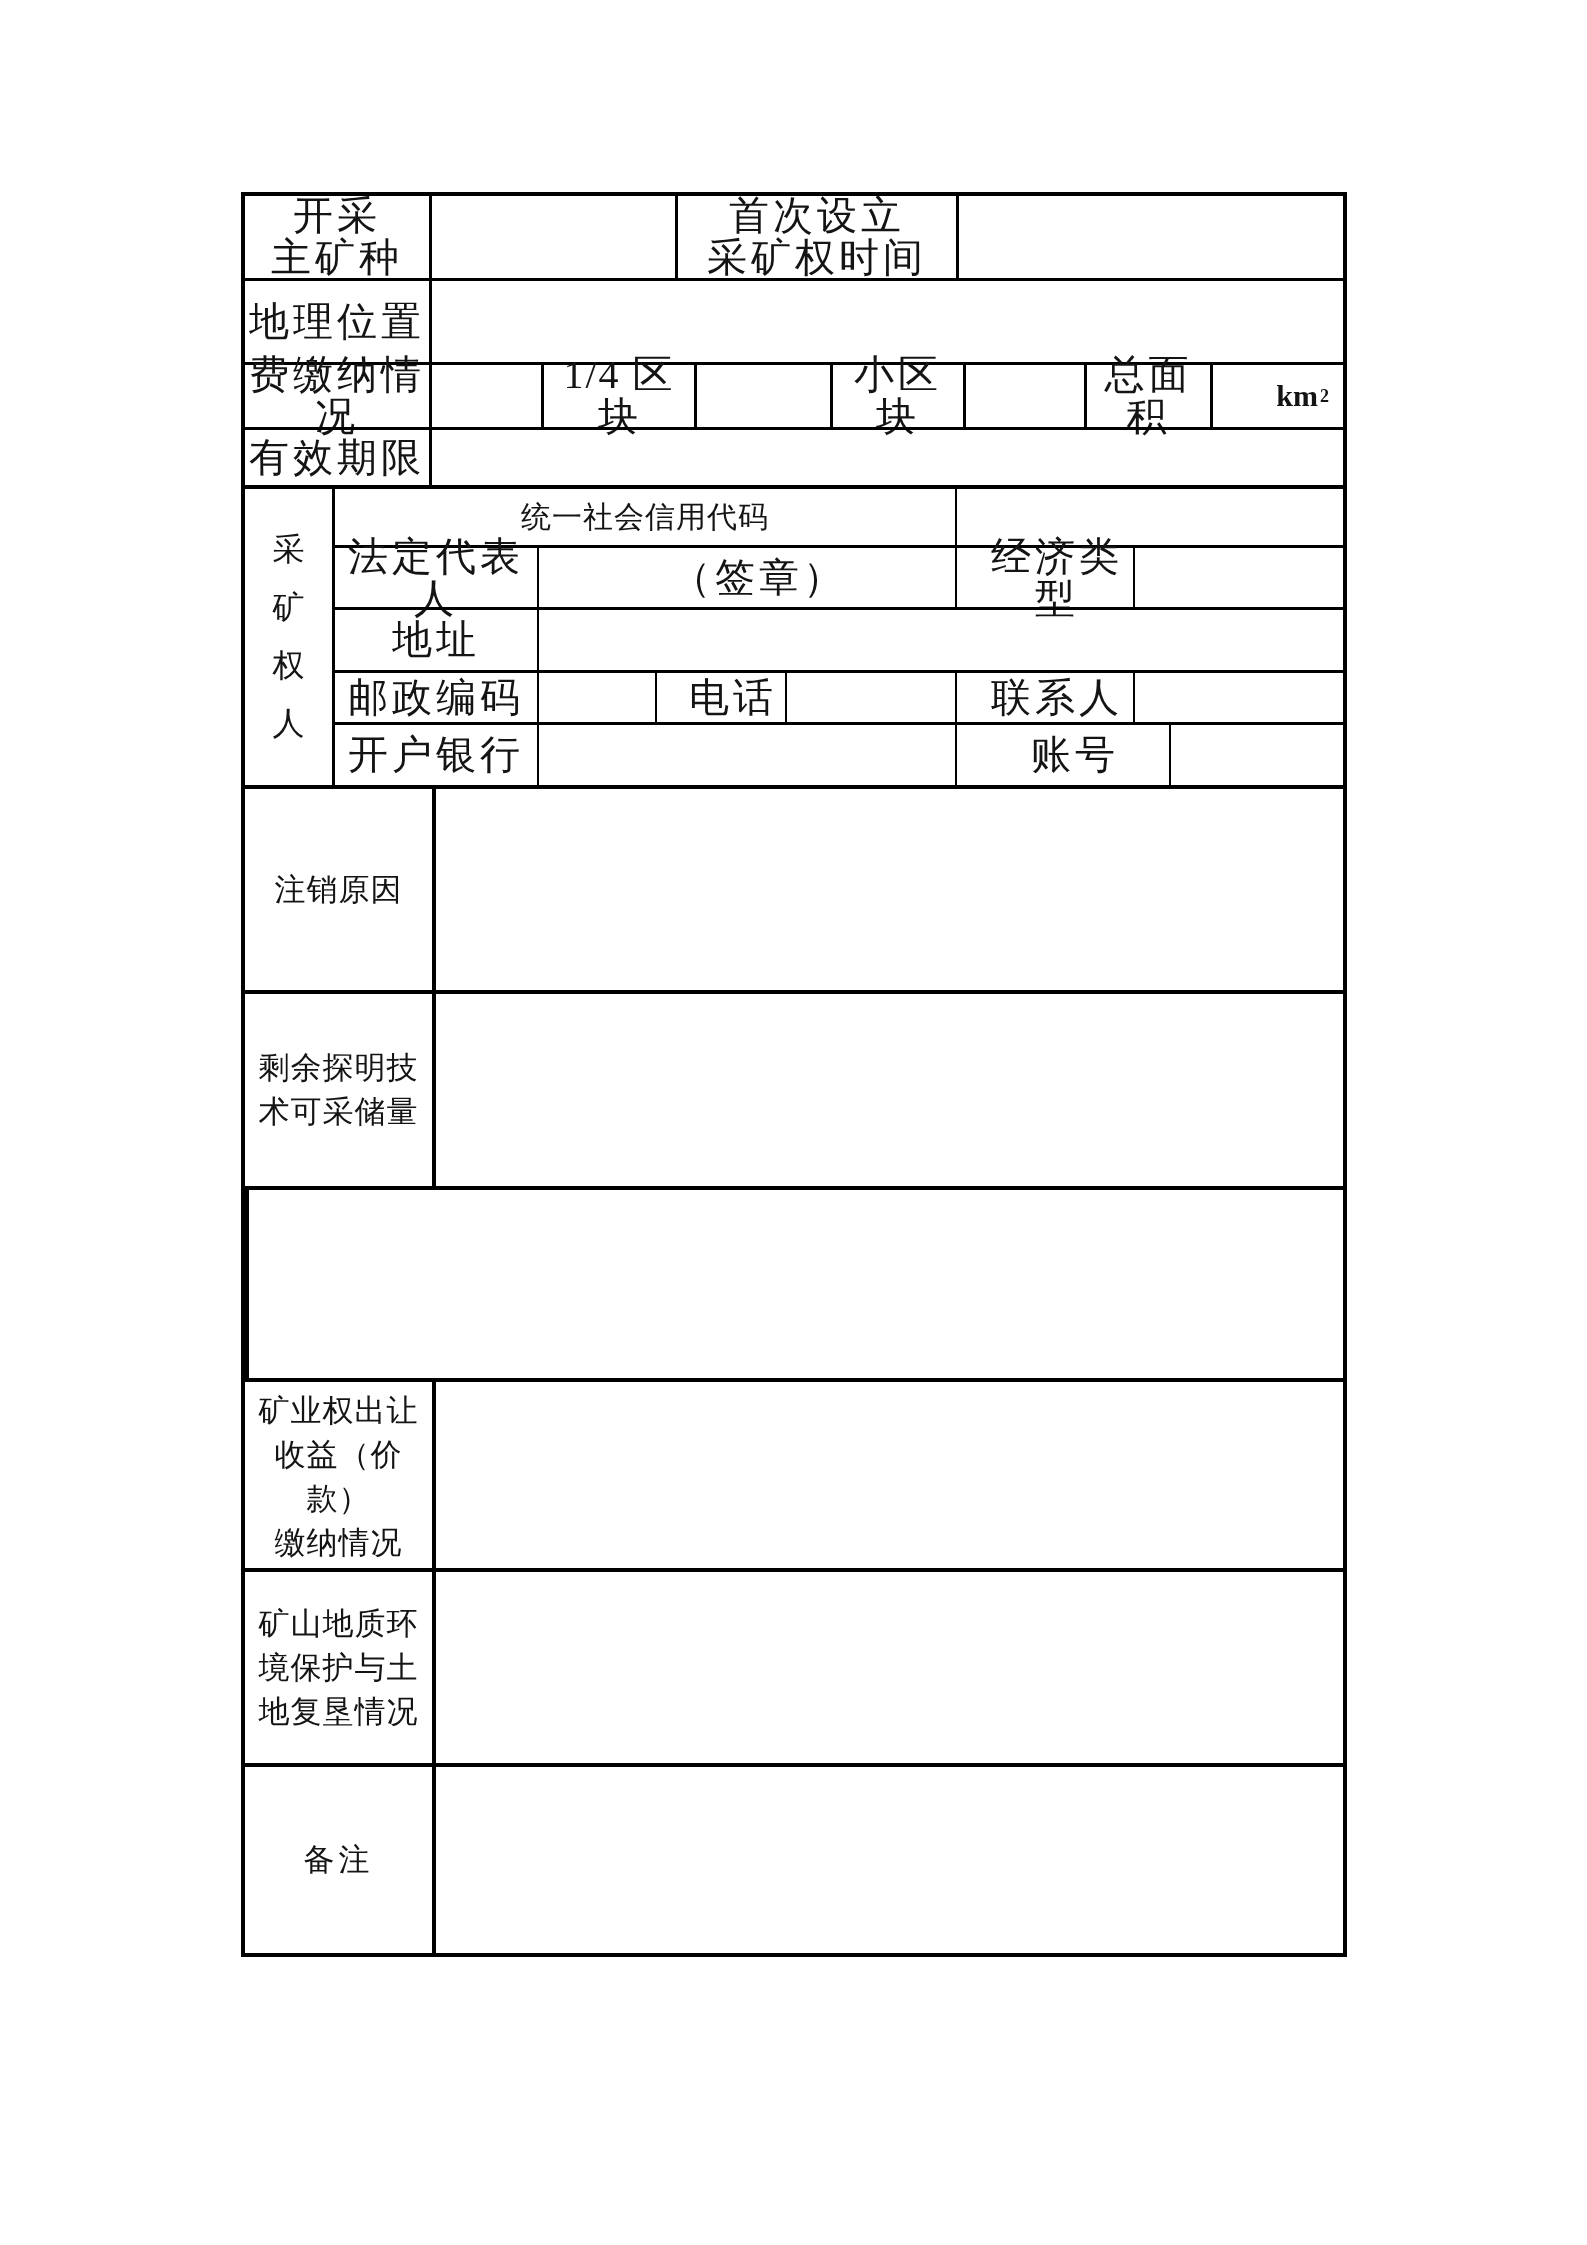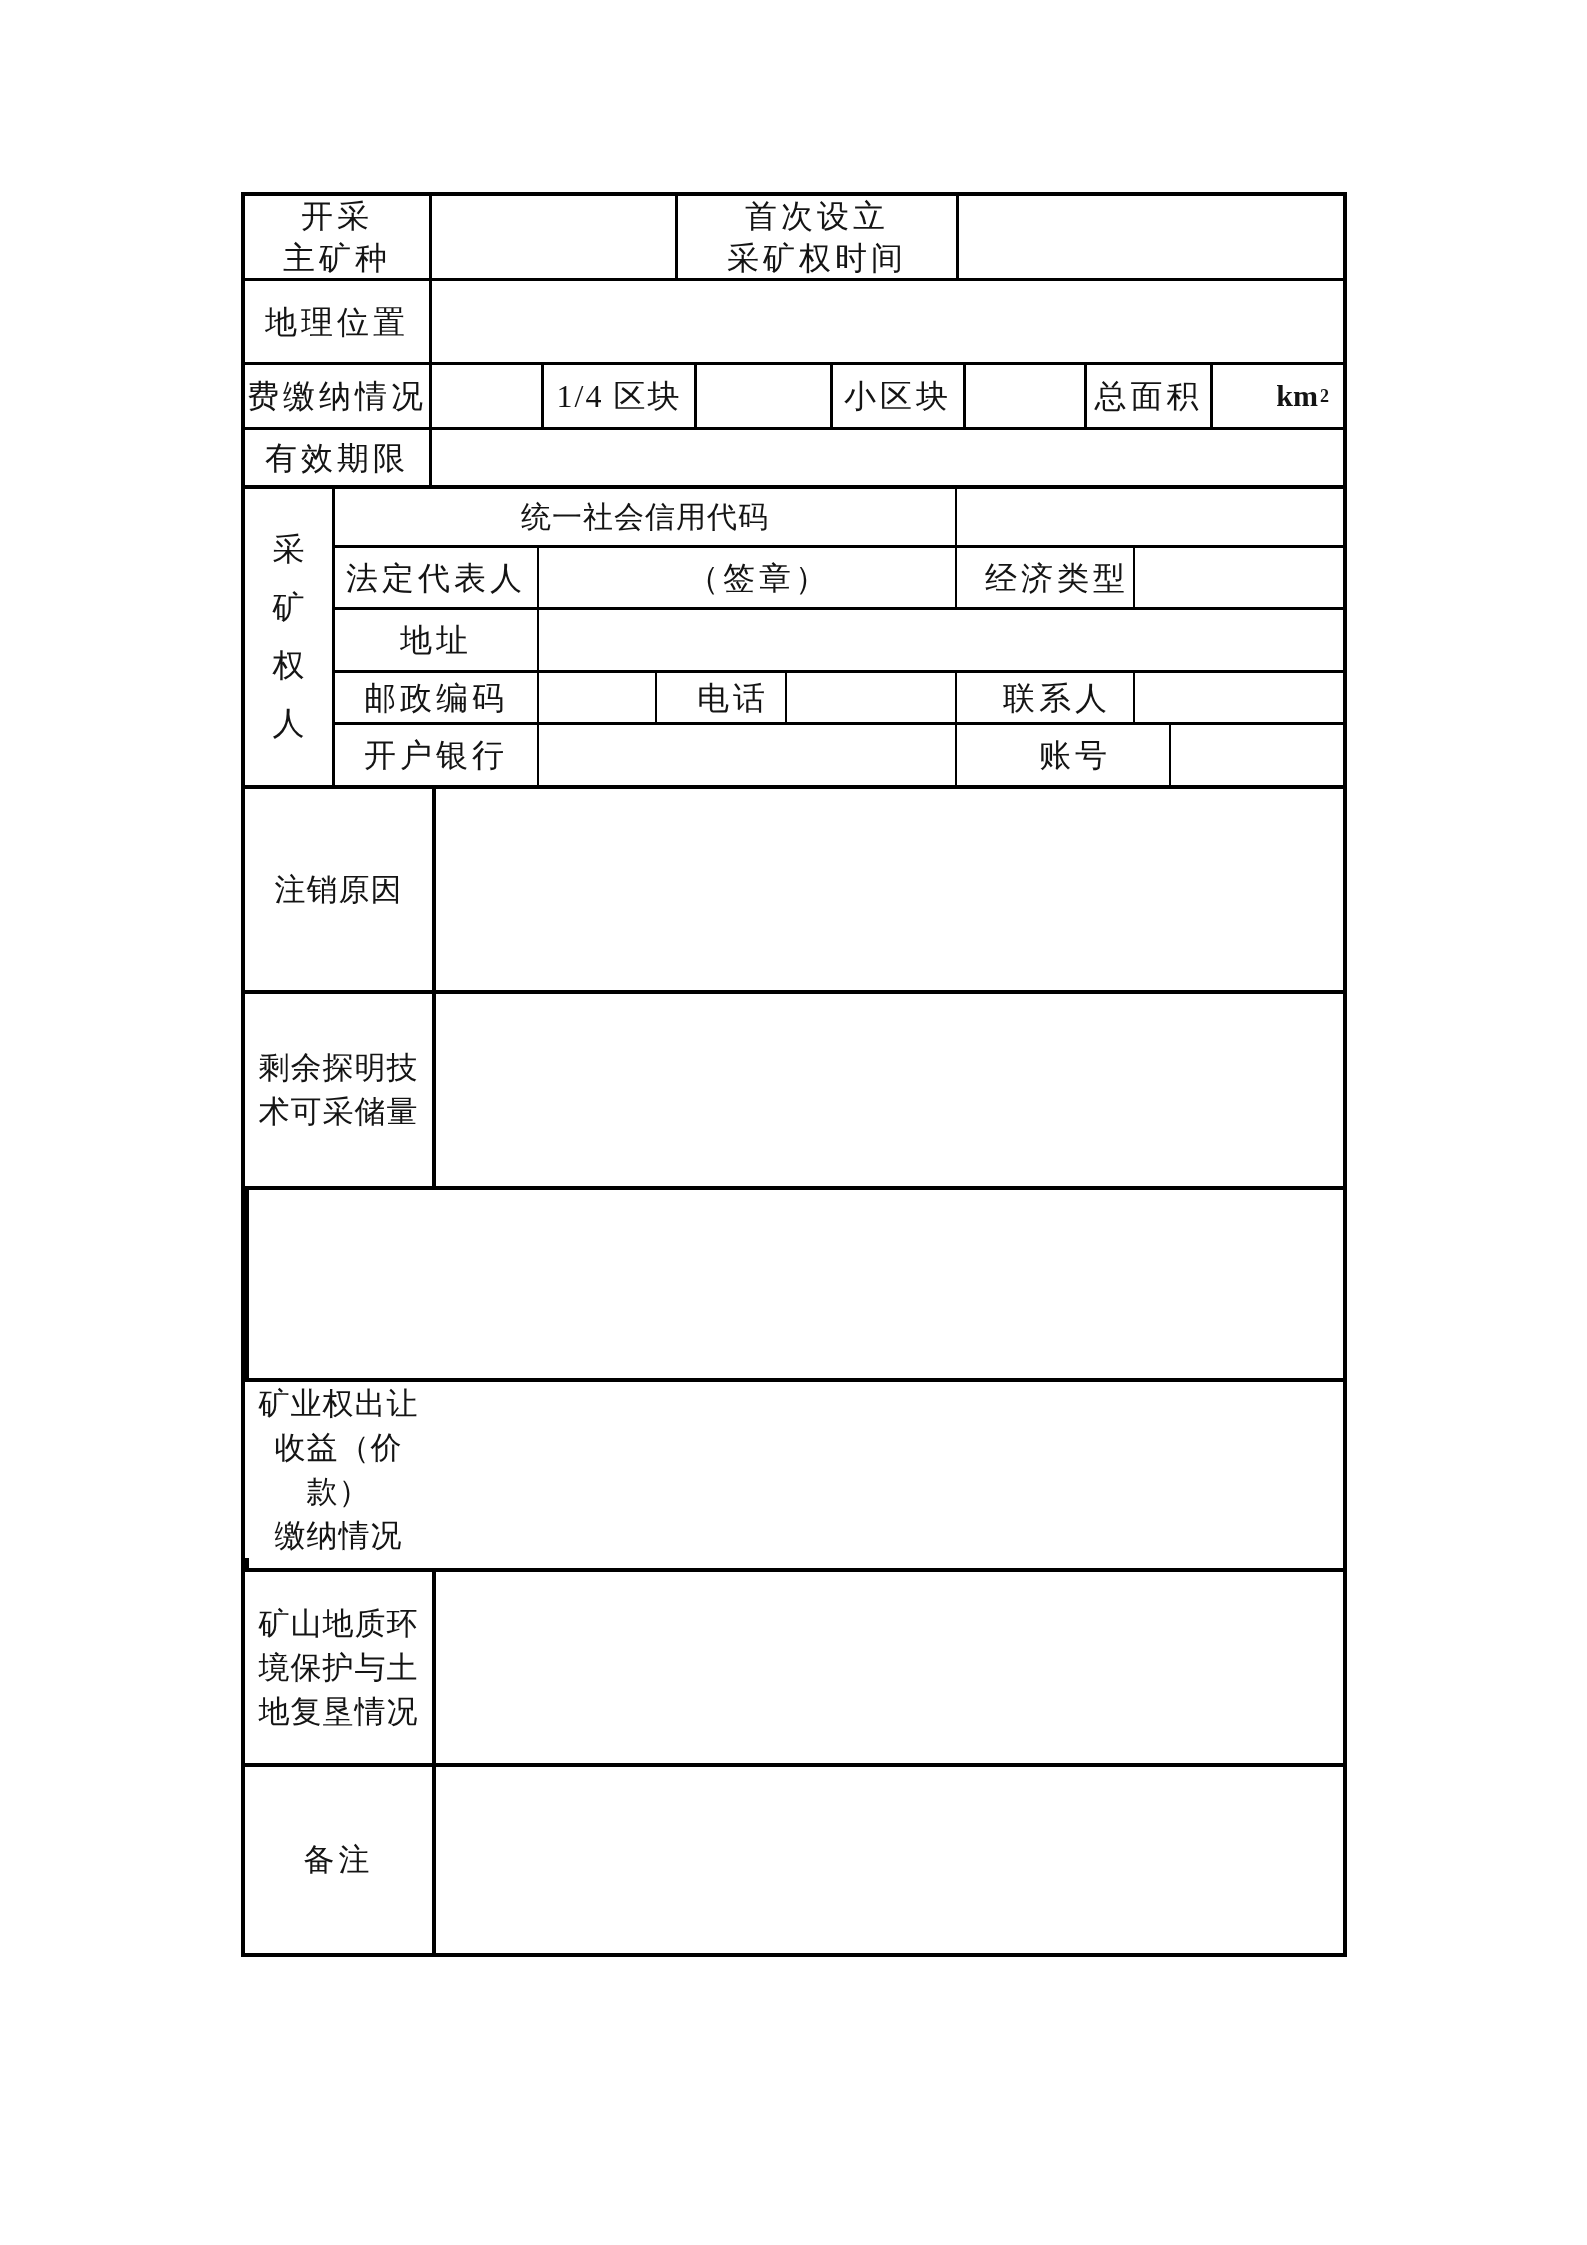--- a/index.html
+++ b/index.html
@@ -15,21 +15,21 @@
   }
   .tbl-inner{position:relative;width:1098px;height:1757px;}
   .row{position:absolute;left:0;width:1098px;display:flex;}
   .bt3{border-top:3px solid #000;}
   .bt4{border-top:4px solid #000;}
   .cell{height:100%;display:flex;align-items:center;justify-content:center;}
   .bl2{border-left:2px solid #000;padding-left:24px;}
   .bl3{border-left:3px solid #000;}
   .bl4{border-left:4px solid #000;}
   .lbl{
-    font-size:32px;letter-spacing:4px;text-align:center;line-height:42px;
+    font-size:40px;letter-spacing:4px;text-align:center;line-height:42px;
     display:flex;flex-direction:column;align-items:center;justify-content:center;
   }
   .tight{font-size:30px;letter-spacing:1px;}
   .biglbl{font-size:31px;letter-spacing:1px;line-height:44px;}
   .unit-cell{justify-content:flex-end;padding-right:14px;font-size:30px;font-weight:bold;}
   .unit-cell sup{font-size:18px;line-height:0;margin-left:2px;}
   .vblock{position:absolute;left:0;width:1098px;display:flex;}
   .vlabel{
     width:87px;height:100%;display:flex;flex-direction:column;
     align-items:center;justify-content:center;gap:14px;
@@ -171,21 +171,21 @@
         <span>剩余探明技</span>
         <span>术可采储量</span>
       </div>
       <div class="cell bl4" style="width:911px;"></div>
     </div>
 
     <div class="row bt4" style="top:990px;height:192px;">
       <div class="cell bl4" style="width:911px;"></div>
     </div>
 
-    <div class="row bt4" style="top:1182px;height:194px;flex-direction:column;">
+    <div class="row bt4" style="top:1182px;height:194px;">
       <div class="cell biglbl lbl" style="width:187px;">
         <span>矿业权出让</span>
         <span>收益（价款）</span>
         <span>缴纳情况</span>
       </div>
       <div class="cell bl4" style="width:911px;"></div>
     </div>
 
     <div class="row bt4" style="top:1372px;height:195px;">
       <div class="cell biglbl lbl" style="width:187px;">

